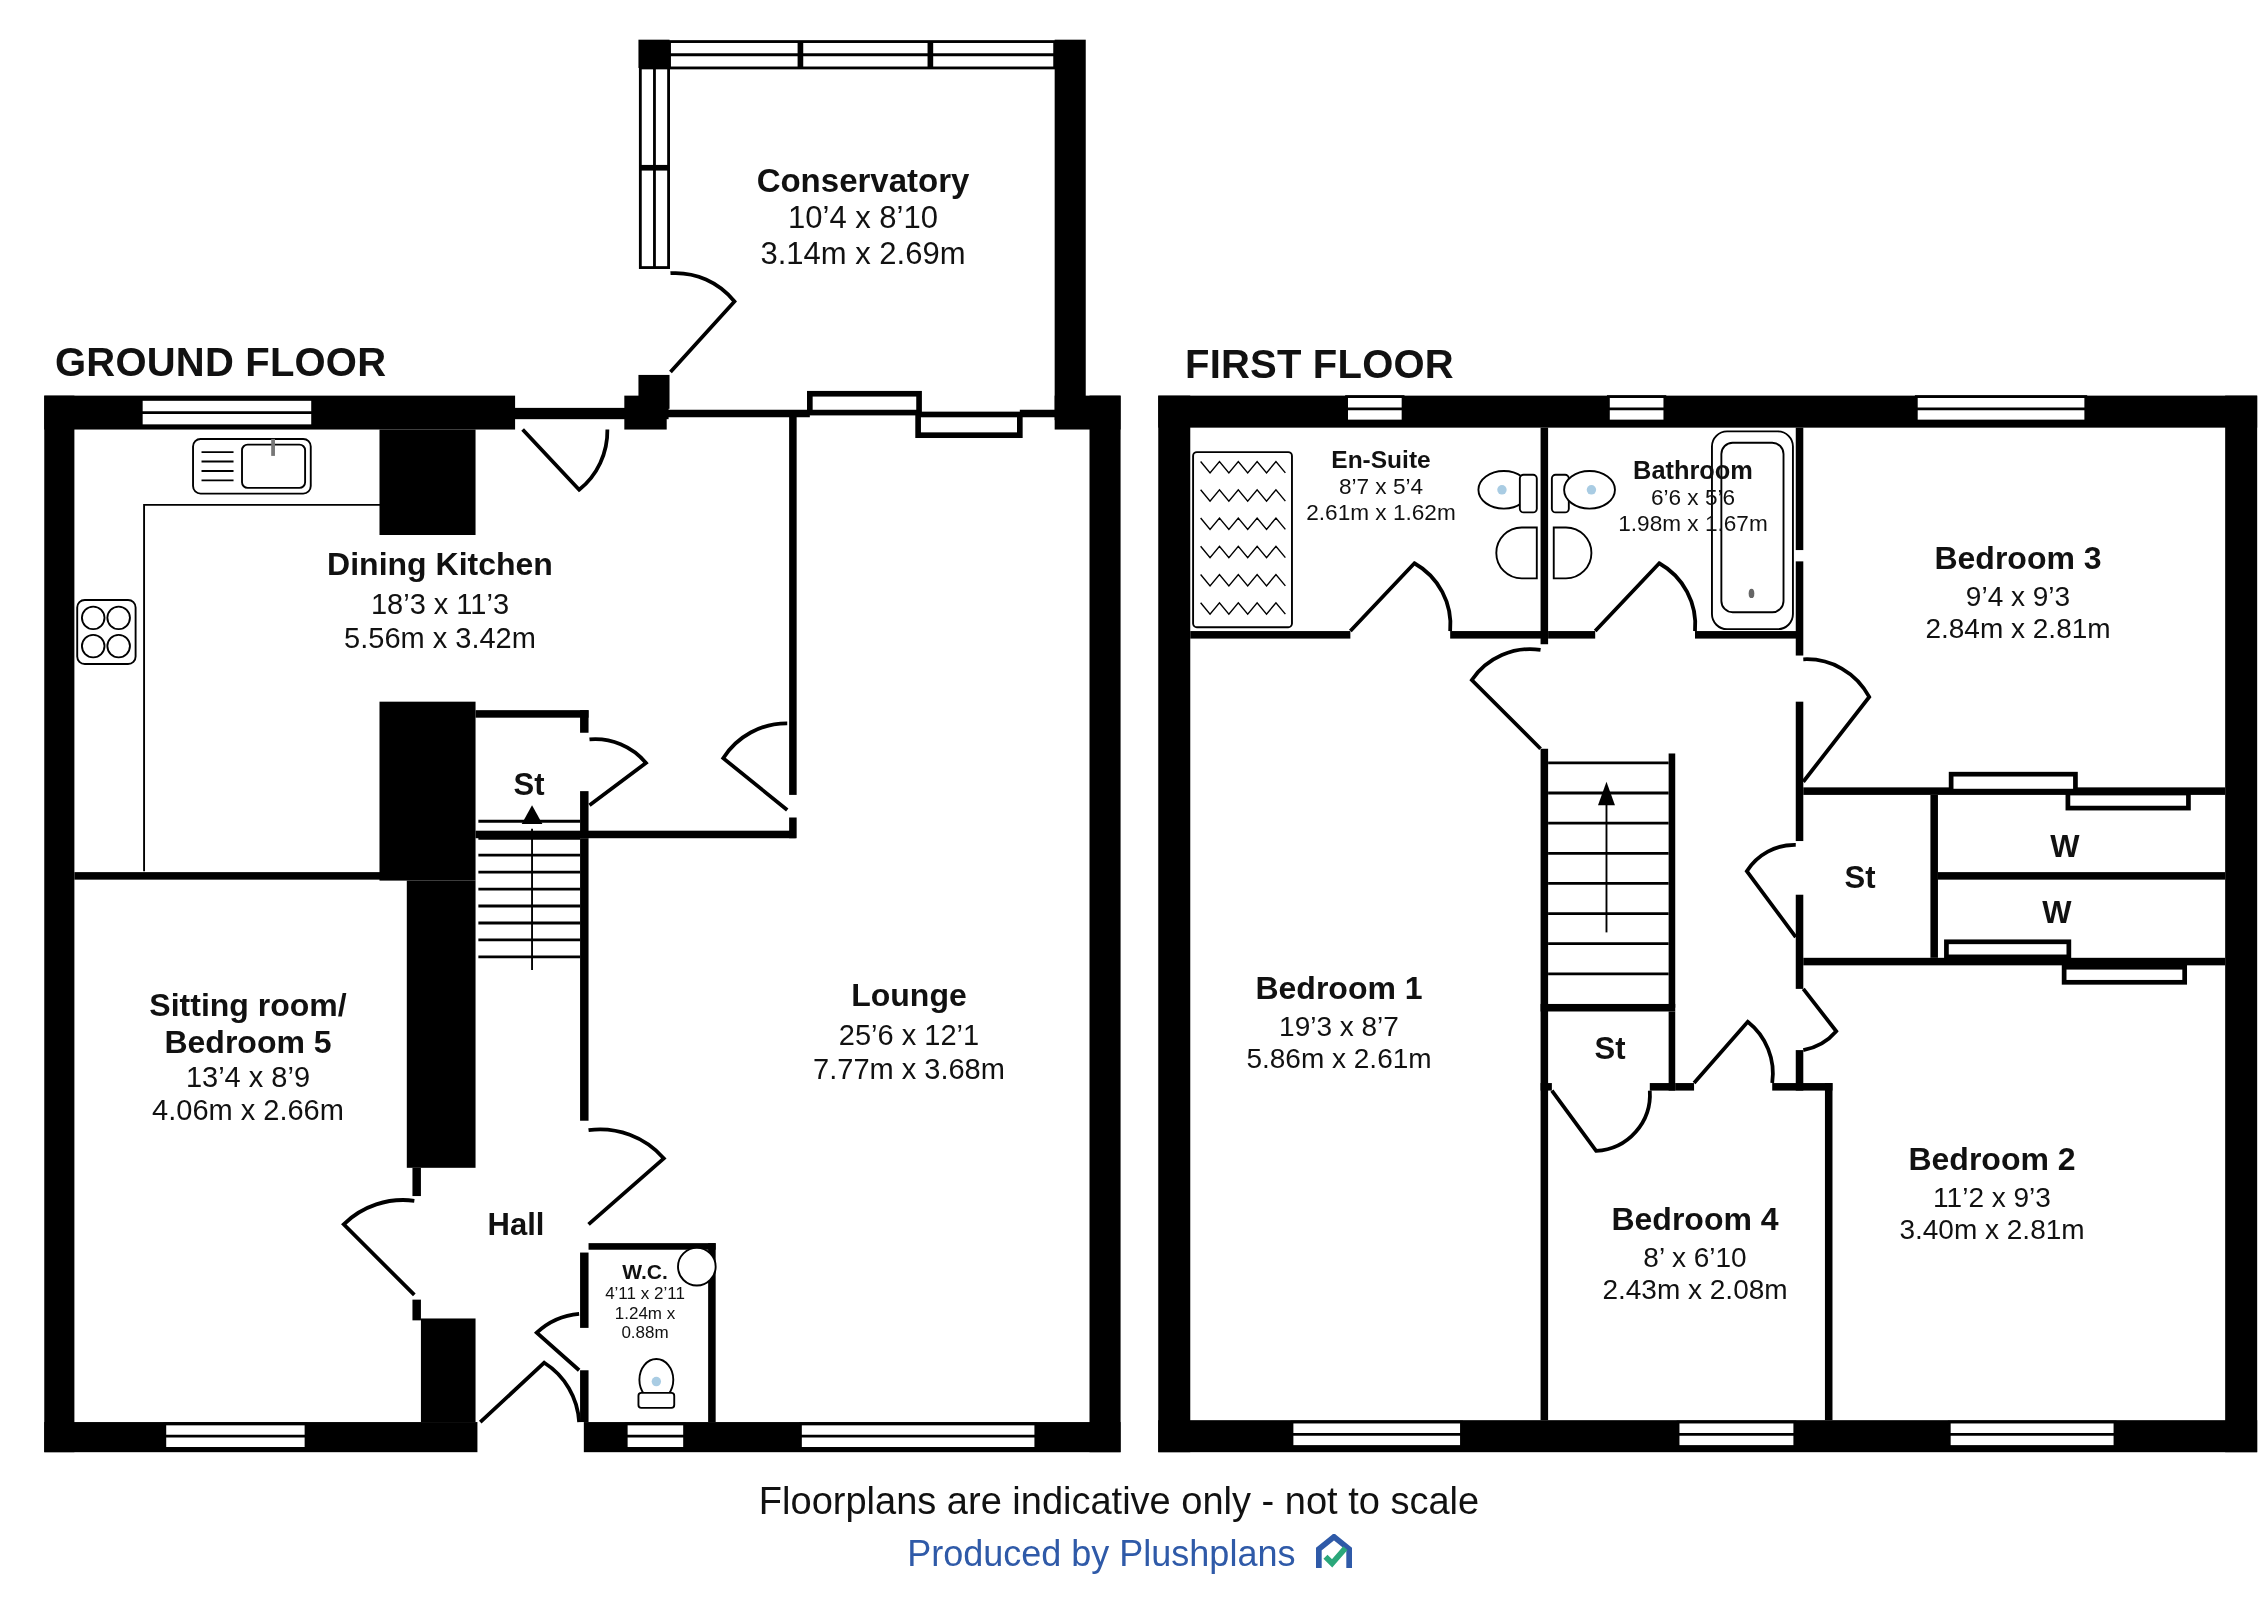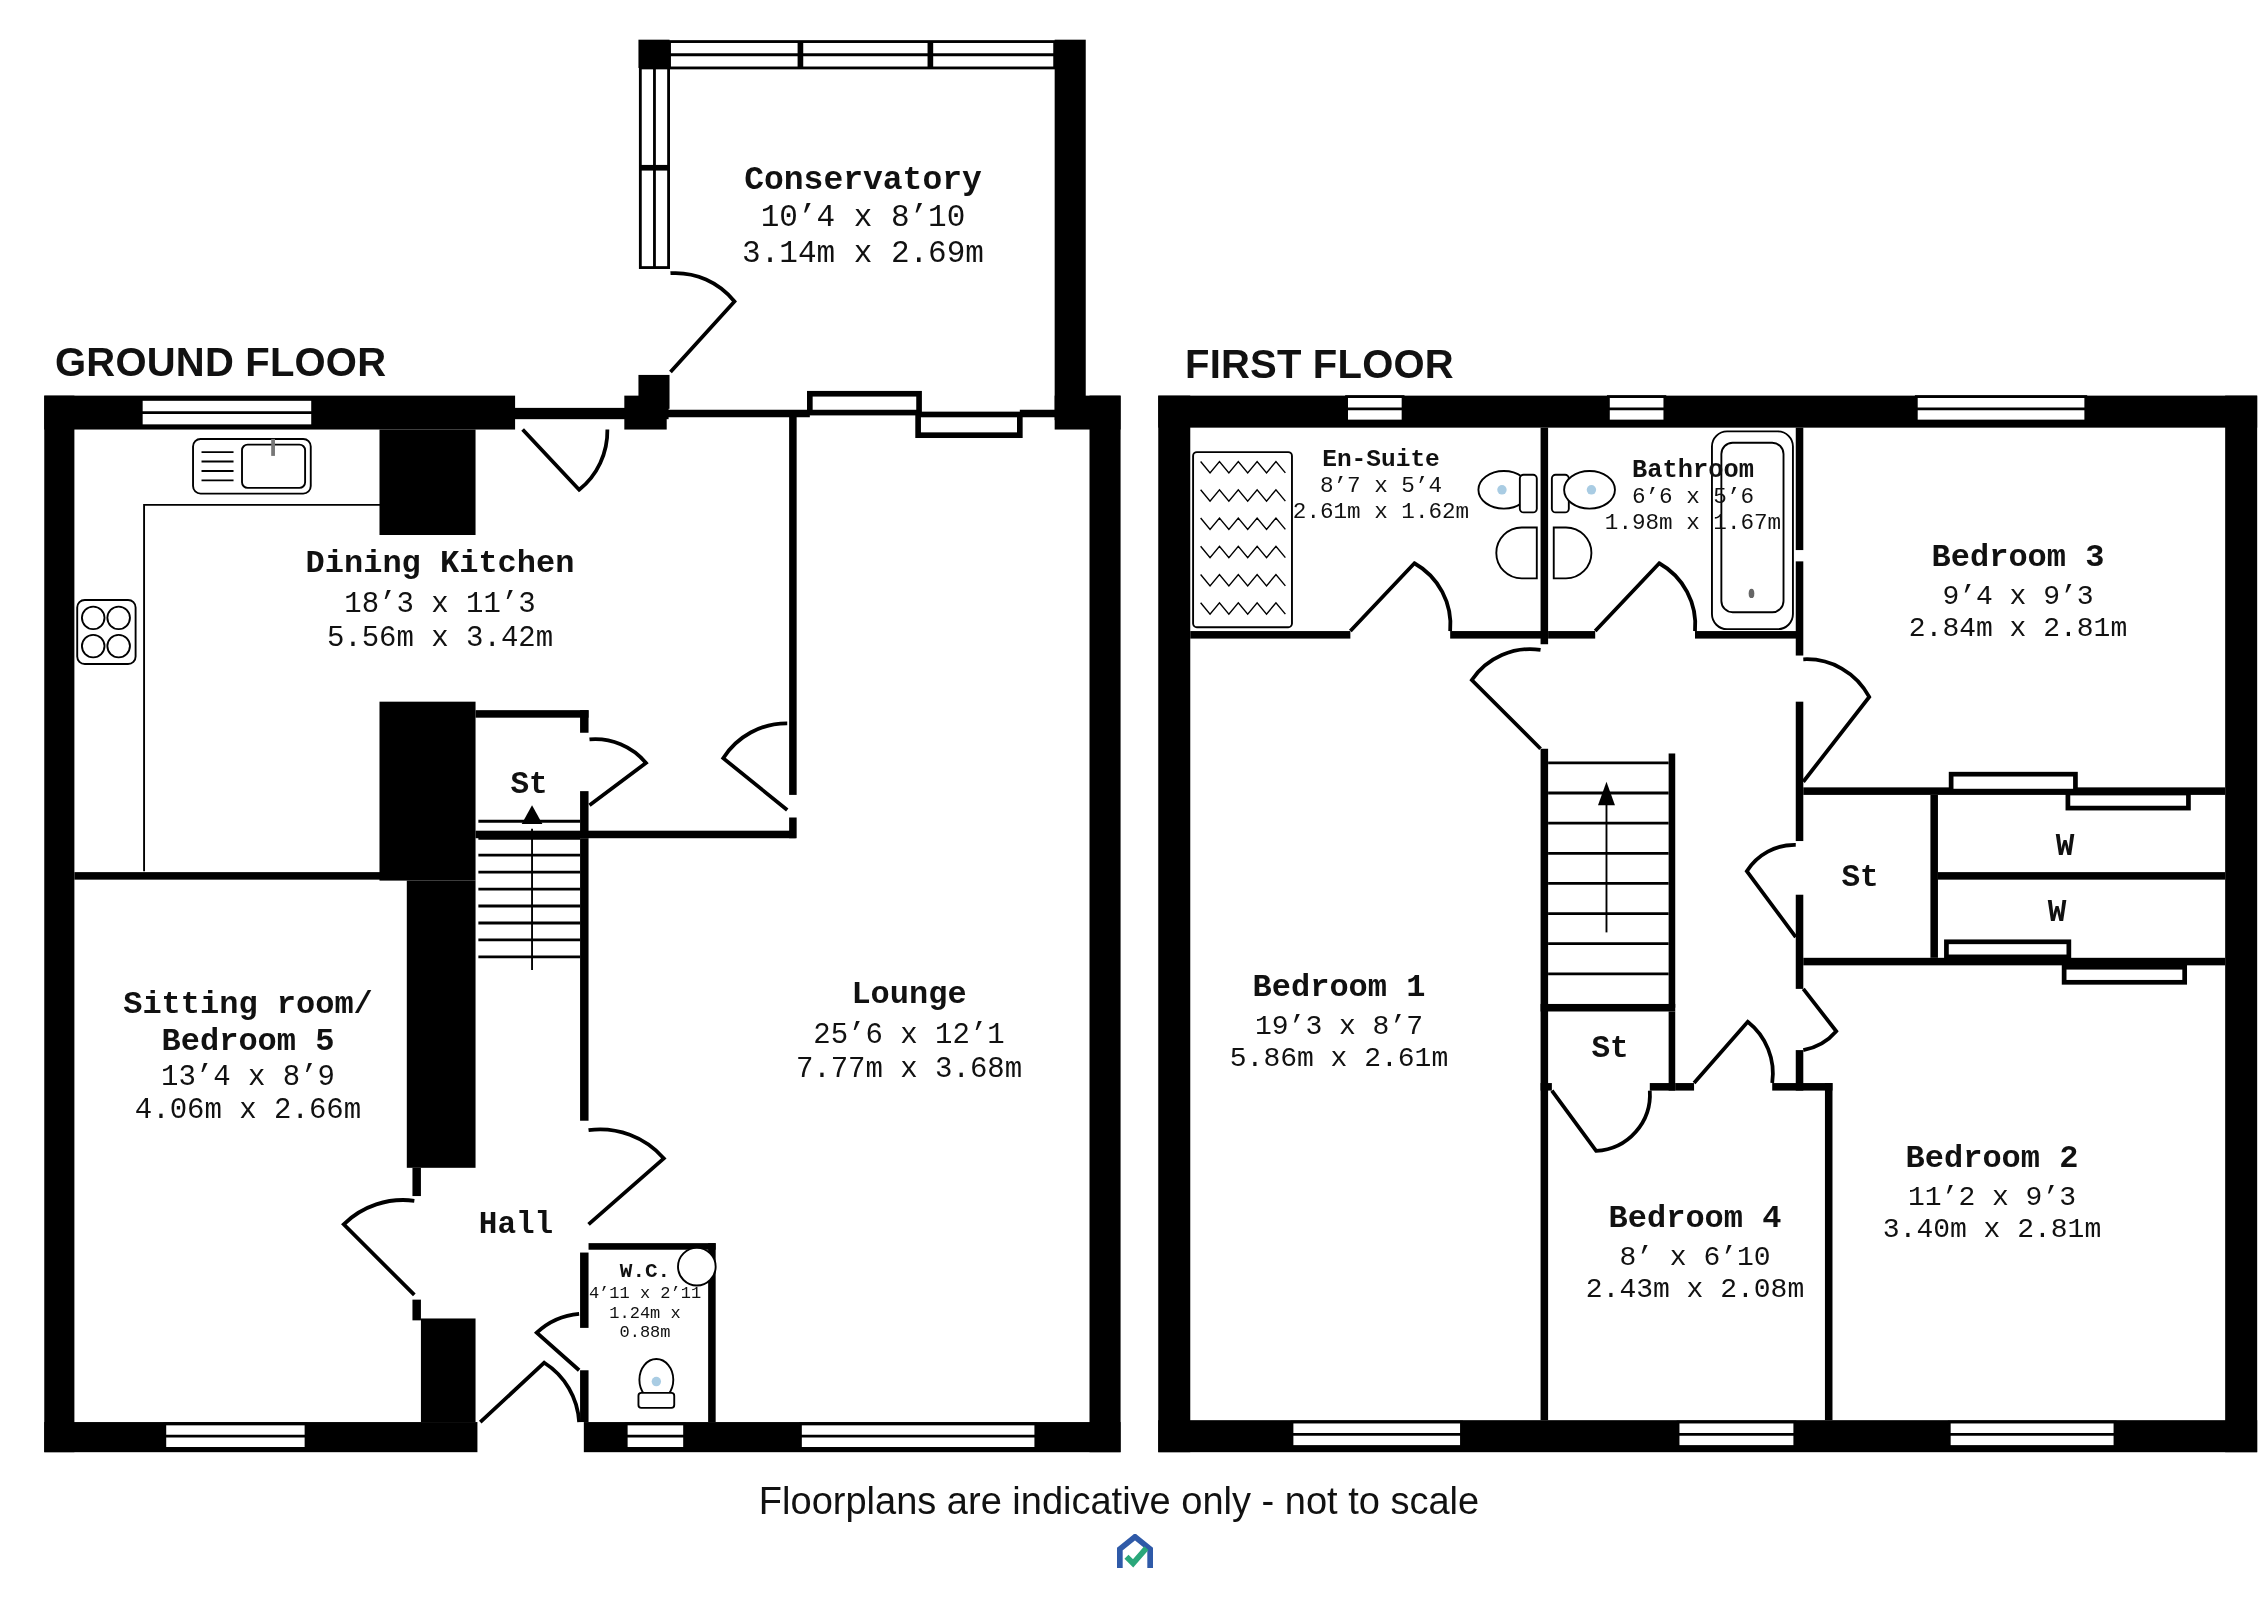--- a/index.html
+++ b/index.html
@@ -1,18 +1,18 @@
 <!DOCTYPE html>
 <html style="font-size:15px"><head>
 <meta charset="utf-8">
 <style>
   html, body { margin:0; padding:0; background:#ffffff; }
   body { width:2260px; height:1619px; position:relative; overflow:hidden; font-family:"Liberation Sans", sans-serif; color:#111; }
   svg.plan { position:absolute; left:0; top:0; }
-  .lbl { position:absolute; text-align:center; line-height:1.15; white-space:nowrap; transform:translateX(-50%);font-family:Liberation Mono, monospace; }
+  .lbl { position:absolute; text-align:center; line-height:1.15; white-space:nowrap; transform:translateX(-50%); }
   .lbl .name { font-weight:bold; display:block; }
   .lbl .dim { display:block; font-weight:normal; }
   .floor-title { position:absolute; font-weight:bold; font-size:40px; letter-spacing:0.2px; }
   .footer-note { position:absolute; left:0; width:2238px; text-align:center; font-size:38px; top:1480px; color:#111; }
   .footer-brand { position:absolute; left:0; width:2260px; text-align:center; top:1533px; font-size:36px; color:#2f5aa8; }
   .footer-brand svg { vertical-align:-3.8px; margin-left:9.4px; }
 </style>
 </head>
 <body>
 
@@ -344,18 +344,19 @@
 </div>
 
 <div class="lbl" style="left:1992px; top:1141px; font-size:28px;">
   <span class="name" style="font-size:32px; margin-bottom:3.8px;">Bedroom 2</span>
   <span class="dim">11’2 x 9’3</span>
   <span class="dim">3.40m x 2.81m</span>
 </div>
 
 <div class="footer-note">Floorplans are indicative only - not to scale</div>
 <div class="footer-brand">
+  <span>Produced by Plushplans</span>
   <svg width="38" height="36" viewBox="0 0 40 38">
     <path d="M4,36 L4,16 L20,3 L36,16 L36,36" fill="none" stroke="#2f5aa8" stroke-width="6" stroke-linejoin="miter"></path>
     <path d="M11,24 L18,31 L32,15" fill="none" stroke="#2aa77a" stroke-width="6"></path>
   </svg>
 </div>
 
 
 </body></html>

